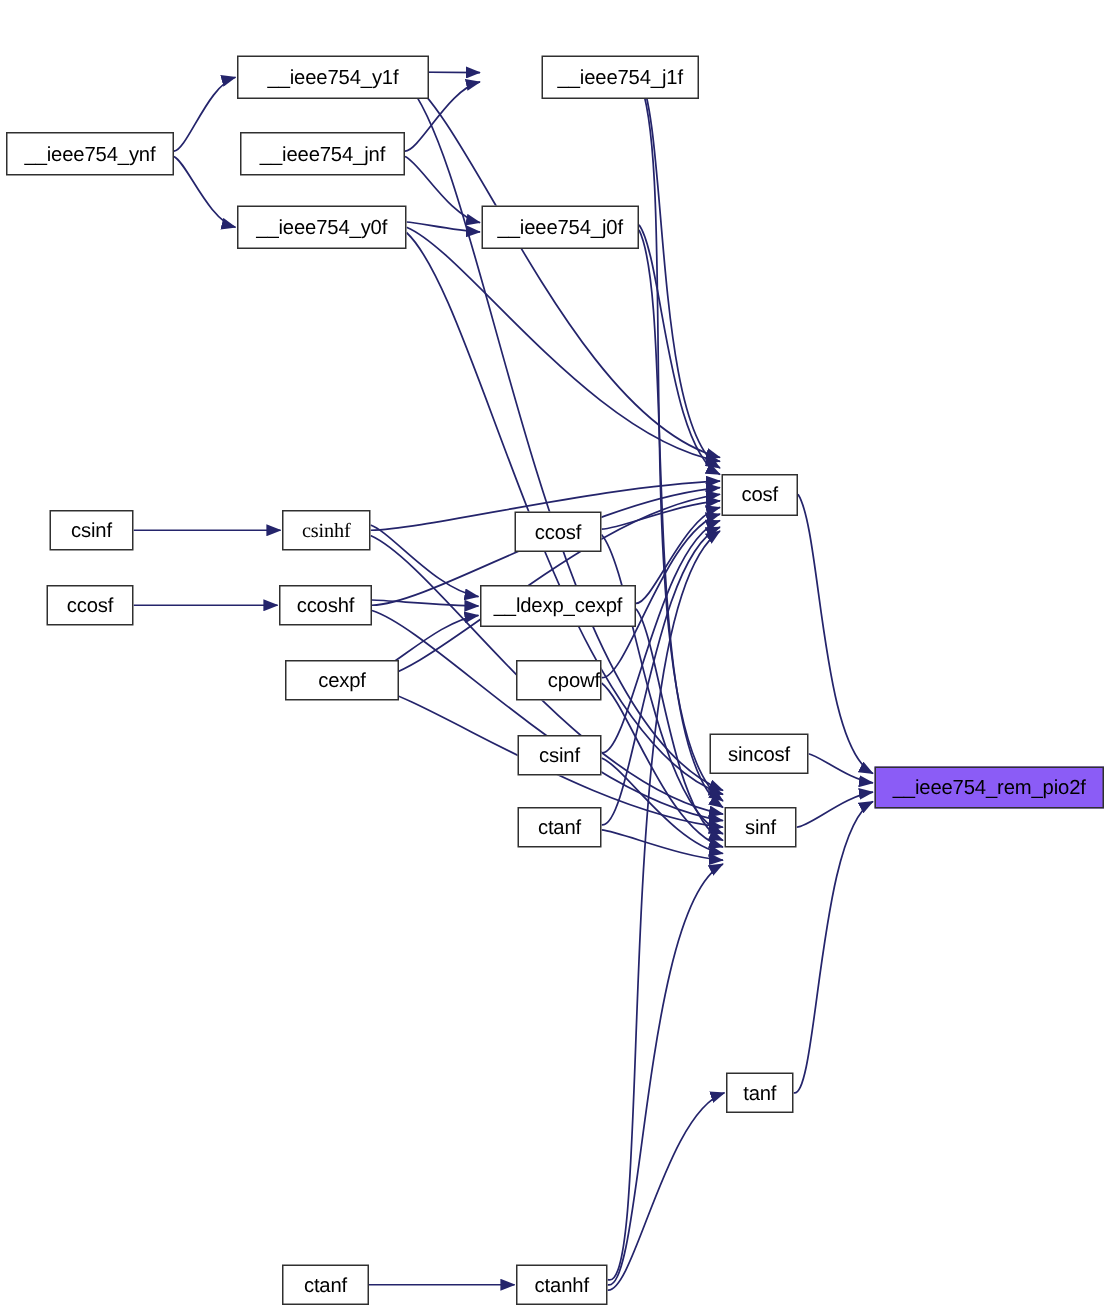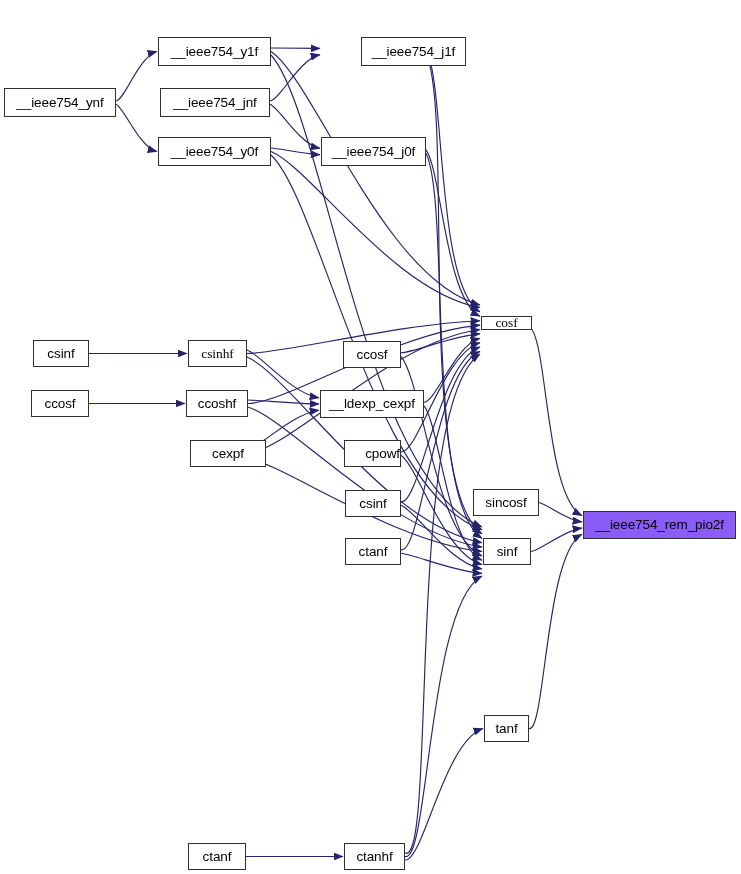--- a/index.html
+++ b/index.html
@@ -101,21 +101,21 @@
         <path d="M405.0,853.0 C437.1,867.2 405.3,403.9 480.0,354.0" marker-end="url(#ah)"></path>
         <path d="M405.0,856.5 C428.7,864.1 428.4,604.0 482.0,576.0" marker-end="url(#ah)"></path>
         <path d="M405.0,860.0 C422.9,862.7 444.0,741.6 483.0,728.5" marker-end="url(#ah)"></path>
       </g>
   </svg>
 
   <div id="node-layer">
       <div class="node" style="left: 4px; top: 88px; width: 112px; height: 29px;">
         <span class="node-label">__ieee754_ynf</span>
       </div>
-      <div class="node" style="left: 158px; top: 37px; width: 113px; height: 29px;">
+      <div class="node" style="left: 158px; top: 37px; width: 128px; height: 29px;">
         <span class="node-label">__ieee754_y1f</span>
       </div>
       <div class="node" style="left: 160px; top: 88px; width: 110px; height: 29px;">
         <span class="node-label">__ieee754_jnf</span>
       </div>
       <div class="node" style="left: 158px; top: 137px; width: 113px; height: 29px;">
         <span class="node-label">__ieee754_y0f</span>
       </div>
       <div class="node" style="left: 321px; top: 37px; width: 105px; height: 29px; margin-left: 40px;">
         <span class="node-label">__ieee754_j1f</span>
@@ -146,21 +146,21 @@
       </div>
       <div class="node" style="left: 344px; top: 440px; width: 57px; height: 27px; justify-content: flex-end;">
         <span class="node-label">cpowf</span>
       </div>
       <div class="node" style="left: 345px; top: 490px; width: 56px; height: 27px;">
         <span class="node-label">csinf</span>
       </div>
       <div class="node" style="left: 345px; top: 538px; width: 56px; height: 27px;">
         <span class="node-label">ctanf</span>
       </div>
-      <div class="node" style="left: 481px; top: 316px; width: 51px; height: 14px; font-family: Liberation Serif, serif;">
+      <div class="node" style="left: 481px; top: 316px; width: 51px; height: 28px;">
         <span class="node-label">cosf</span>
       </div>
       <div class="node" style="left: 473px; top: 489px; width: 66px; height: 27px;">
         <span class="node-label">sincosf</span>
       </div>
       <div class="node" style="left: 483px; top: 538px; width: 48px; height: 27px;">
         <span class="node-label">sinf</span>
       </div>
       <div class="node highlight" style="left: 583px; top: 511px; width: 153px; height: 28px;">
         <span class="node-label">__ieee754_rem_pio2f</span>

